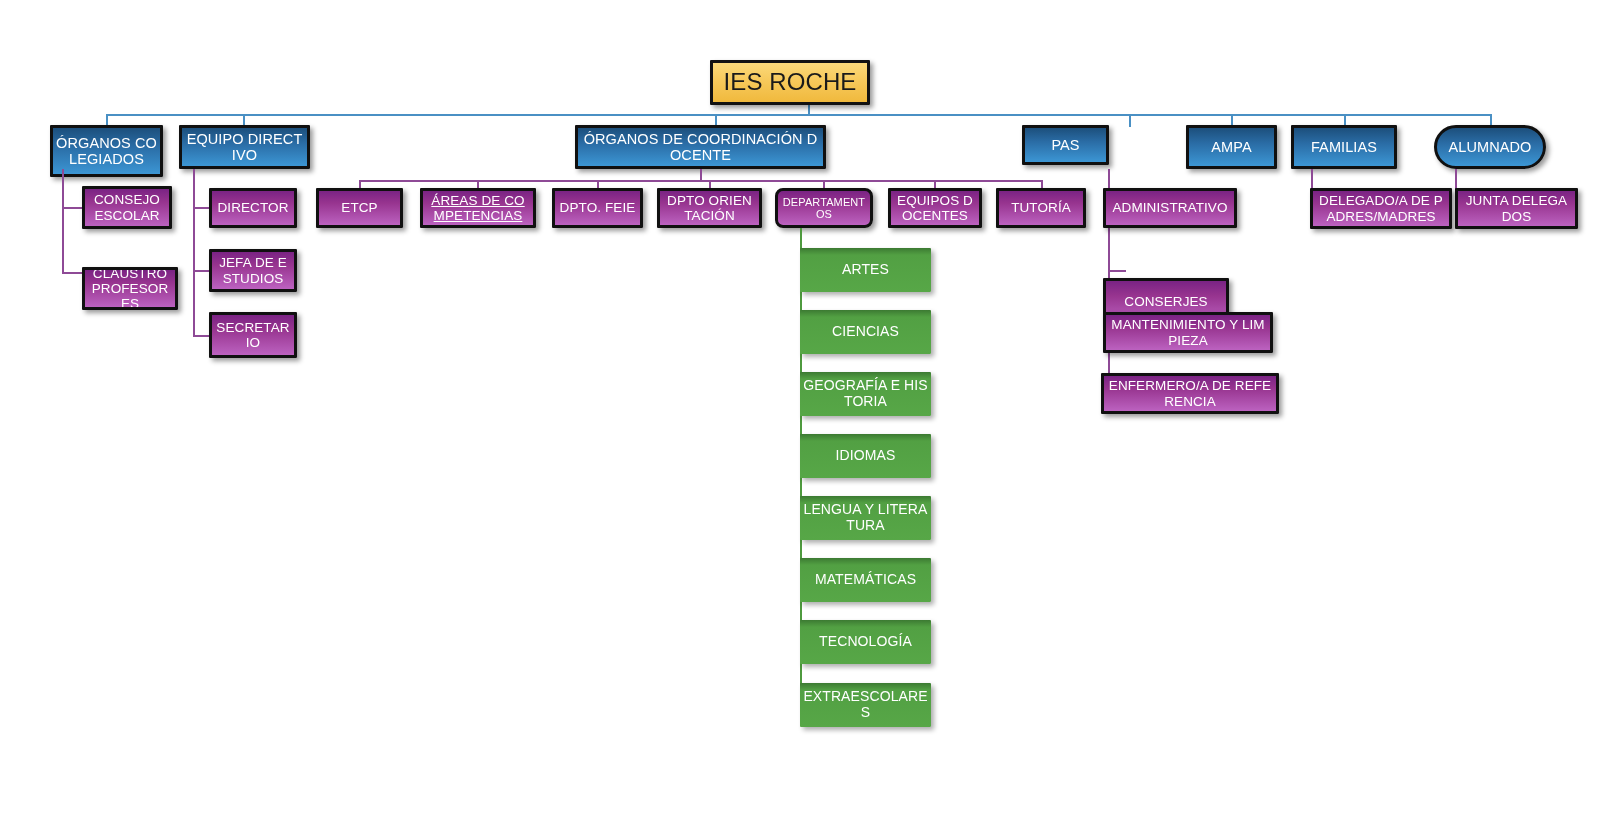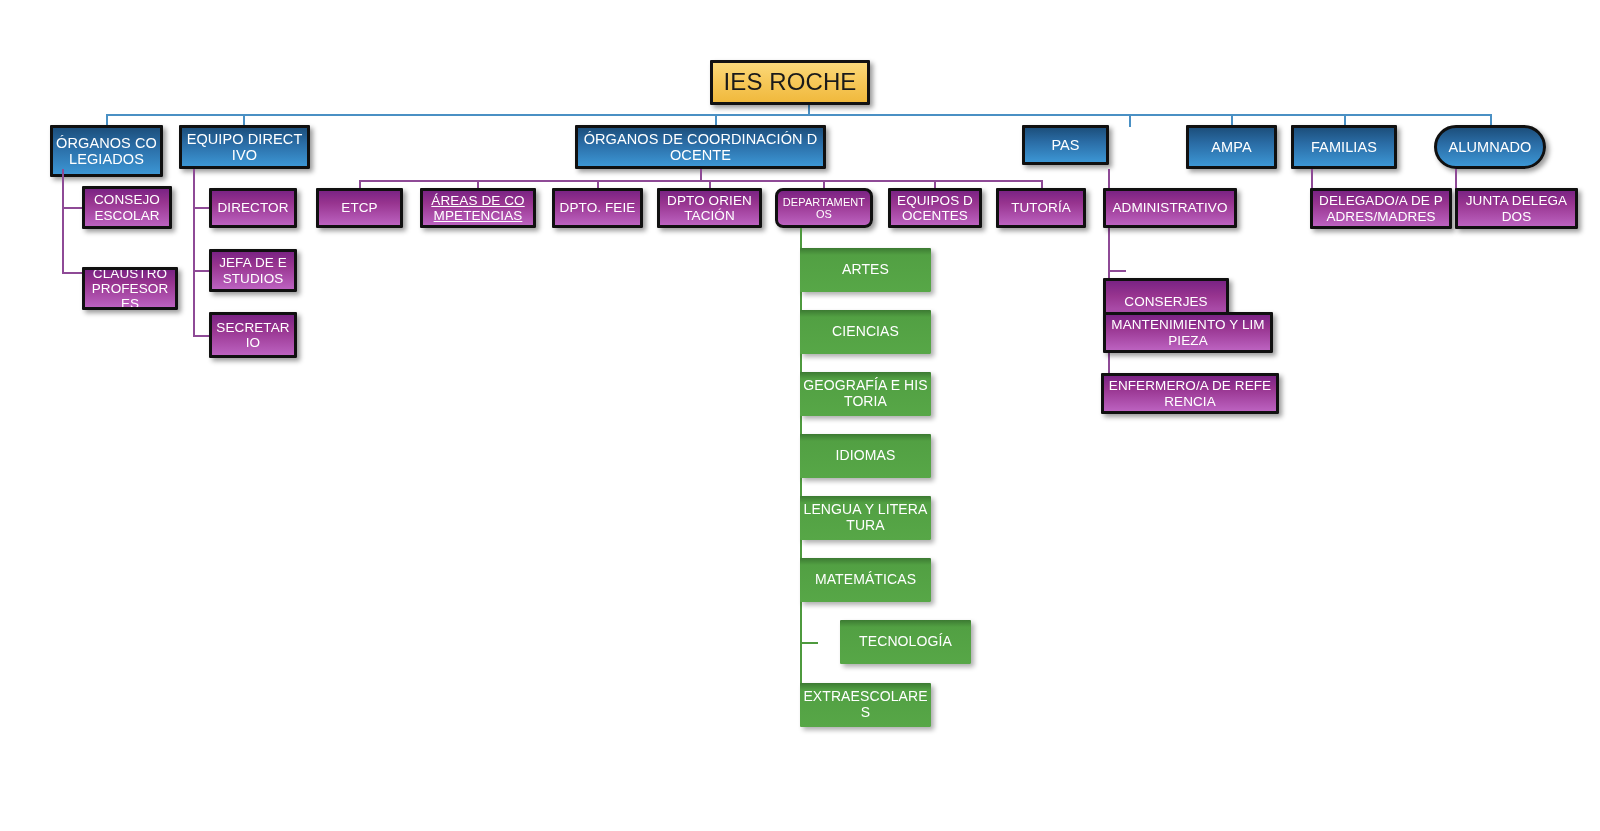--- a/index.html
+++ b/index.html
@@ -195,21 +195,21 @@
   </div>
   <div class="node n-green" style="left:800px;top:496px;width:131px;height:44px;">
     <span>LENGUA Y LITERATURA</span>
   </div>
   <div class="node n-green" style="left:800px;top:434px;width:131px;height:44px;">
     <span>IDIOMAS</span>
   </div>
   <div class="node n-green" style="left:800px;top:558px;width:131px;height:44px;">
     <span>MATEMÁTICAS</span>
   </div>
-  <div class="node n-green" style="left:800px;top:620px;width:131px;height:44px;margin-left:40px;">
+  <div class="node n-green" style="left:800px;top:620px;width:131px;height:44px;">
     <span>TECNOLOGÍA</span>
   </div>
   <div class="node n-green" style="left:800px;top:683px;width:131px;height:44px;">
     <span>EXTRAESCOLARES</span>
   </div>
 
   <div class="ln v purple" style="left:1108px;top:169px;height:232px;"></div>
   <div class="ln h purple" style="left:1108px;top:208px;width:18px;"></div>
   <div class="ln h purple" style="left:1108px;top:270px;width:18px;"></div>
   <div class="ln h purple" style="left:1108px;top:332px;width:18px;"></div>

